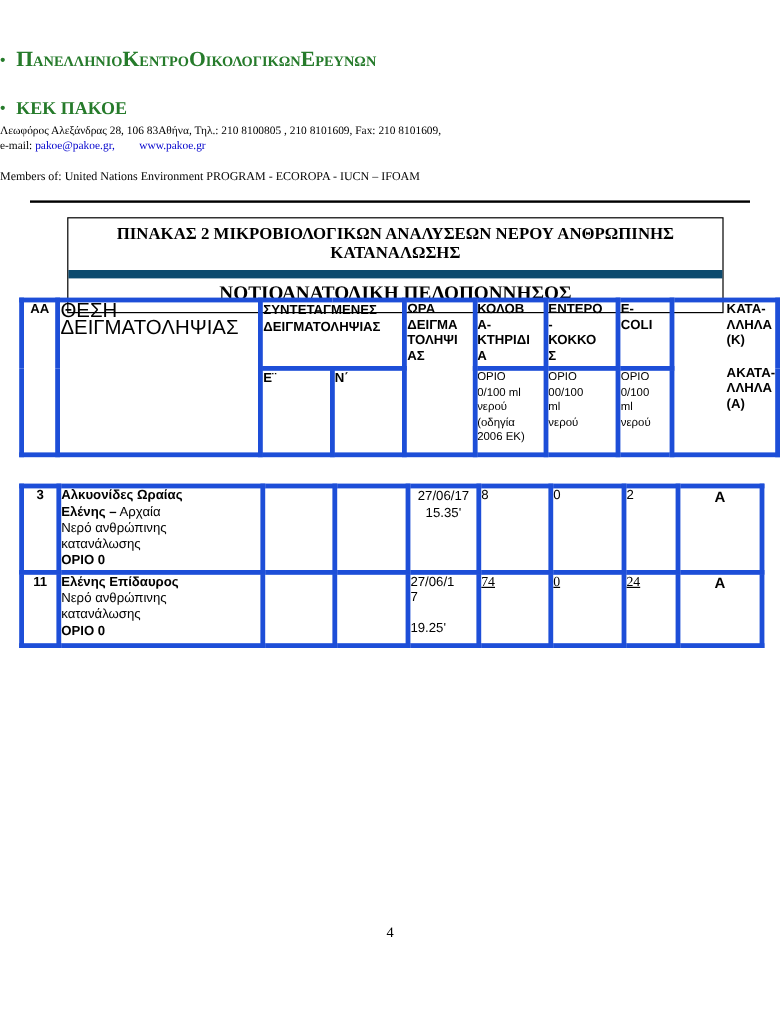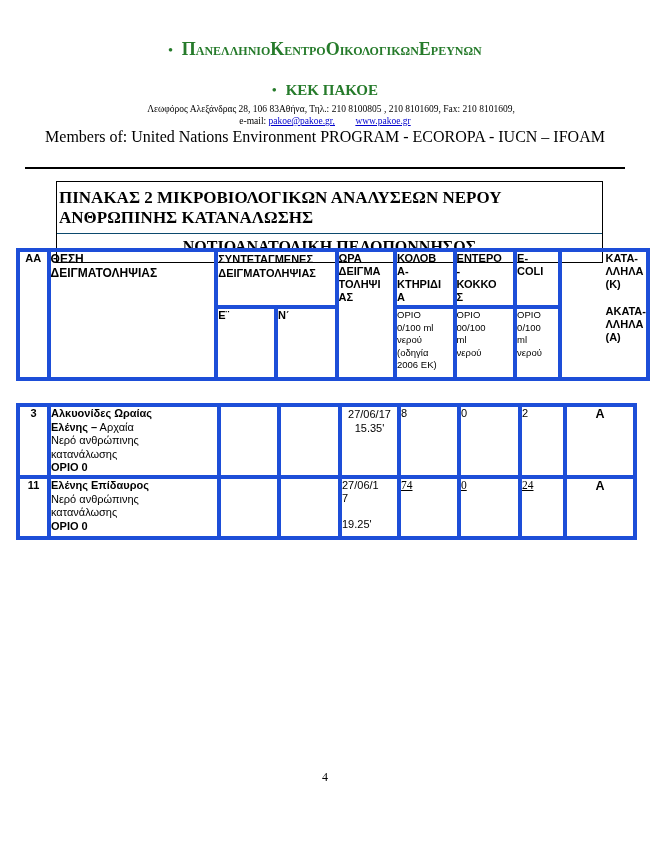--- a/index.html
+++ b/index.html
@@ -3,41 +3,41 @@
 <meta charset="utf-8">
 <style>
   html,body{margin:0;padding:0;}
   body{
     width:650px;height:841px;background:#ffffff;color:#000;
     font-family:"Liberation Serif", serif;position:relative;overflow:hidden;
   }
   .page{position:absolute;inset:0;}
 
   
-  .letterhead{position:absolute;top:38px;left:0;width:650px;text-align:center;}
+  .letterhead{position:absolute;top:38px;left:0;width:650px;}
   .green{color:var(--green,#267b2b);font-weight:bold;}
   .org-line{line-height:22px;}
   .org-big{font-size:18px;}
   .org-small{font-size:12px;}
   .bullet{font-size:13px;margin-right:9px;vertical-align:1px;}
   .line2{font-size:15px;line-height:20px;margin-top:18px;}
   .line3{font-size:16px;line-height:20px;margin-top:2px;}
-  .address{font-size:9.5px;line-height:11px;margin-top:4px;color:#000;padding-left:12px;}
+  .address{font-size:9.5px;line-height:11px;margin-top:4px;color:#000;}
   .emailline{font-size:9.5px;line-height:11px;margin-top:1px;color:#000;}
-  .link{color:var(--link,#0000cc);text-decoration:underline;cursor:pointer;}
+  .link{color:var(--link,#0000cc);cursor:pointer;}
   .site-gap{margin-left:18px;}
-  .members{font-size:16px;line-height:13px;margin-top:3px;color:#000;}
+  .members{font-size:10px;line-height:13px;margin-top:13px;color:#000;}
 
   .rule{position:absolute;top:167px;left:25px;width:600px;height:2px;background:#000;}
 
   
   .titlebox{position:absolute;top:181px;left:56px;width:545px;border:1px solid #000;background:#fff;}
   .titlebox .t1{
-    border-bottom:1px solid #0c4a6e;font-weight:bold;font-size:17px;
-    text-align:left;padding:6px 2px 5px 2px;font-family:"Liberation Serif", serif;
+    border-bottom:7px solid #0c4a6e;font-weight:bold;font-size:14px;
+    text-align:center;padding:6px 2px 5px 2px;font-family:"Liberation Serif", serif;
   }
   .titlebox .t2{
     font-weight:bold;font-size:16px;text-align:center;padding:4px 2px 6px 2px;
     font-family:"Liberation Serif", serif;
   }
 
   
   table.grid{
     border-collapse:collapse;table-layout:fixed;
     font-family:"Liberation Sans", sans-serif;
@@ -48,21 +48,21 @@
   .dtable{position:absolute;top:403px;left:16px;}
 
   tr.hr1 td{height:53px;}
   tr.hr2 td{height:68px;}
   tr.dr1 td{height:68px;}
   tr.dr2 td{height:57px;}
 
   .pre{white-space:pre-line;padding-left:44px;}
 
   .h-aa{vertical-align:middle;text-align:center;font-weight:bold;font-size:11px;}
-  .h-loc{vertical-align:middle;padding-left:6px;font-weight:bold;font-size:12px;line-height:14px;}
+  .h-loc{vertical-align:middle;padding-left:6px;font-weight:normal;font-size:17px;line-height:14px;}
   .h-coord{vertical-align:middle;padding-left:6px;font-weight:bold;font-size:11px;line-height:14px;}
   .h-en{vertical-align:bottom;padding:0 0 10px 6px;font-weight:bold;font-size:11px;}
   .h-time{vertical-align:middle;padding-left:6px;font-weight:bold;font-size:11px;line-height:13px;}
   .h-microbe{padding:3px 0 0 5px;font-weight:bold;font-size:11px;line-height:13px;}
   .h-ecoli{vertical-align:bottom;padding:0 0 8px 5px;}
   .h-limit{padding:2px 0 0 5px;font-size:9.5px;line-height:12.5px;font-weight:normal;}
   .h-verdict{vertical-align:top;padding:12px 0 0 6px;font-weight:bold;font-size:11px;line-height:13px;}
   .h-verdict .blk2{margin-top:14px;}
 
   .d-aa{text-align:center;font-weight:bold;font-size:11px;padding-top:3px;}

